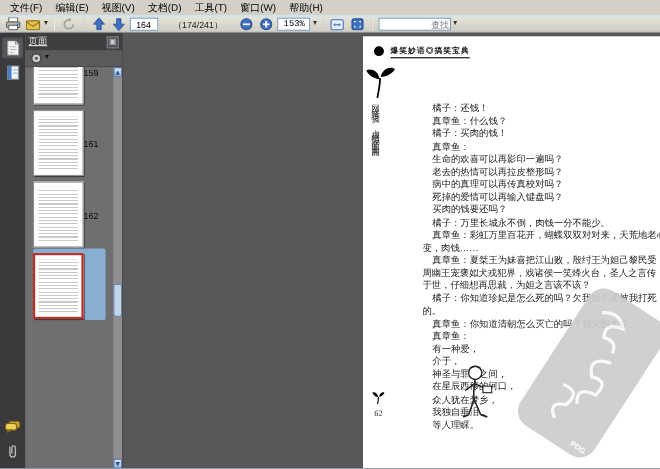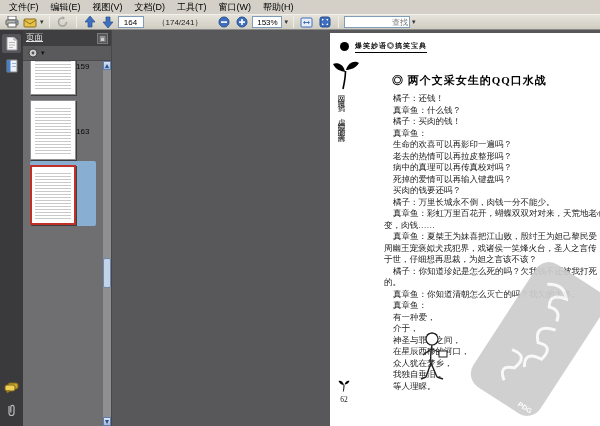--- a/index.html
+++ b/index.html
@@ -14,21 +14,21 @@
   
   .toolbar{height:16px;display:flex;align-items:center;gap:2px;padding:0 4px;
            background:linear-gradient(#e6e3da,#cfccc2);border-top:1px solid #f2f0ea;
            border-bottom:1px solid #8a8a8a;}
   .tbtn{height:14px;min-width:16px;display:flex;align-items:center;justify-content:center;
         border:1px solid transparent;border-radius:2px;}
   .tsep{width:1px;height:12px;background:#9b9789;border-right:1px solid #f0eee8;margin:0 3px;}
   .tb-input{height:12px;border:1px solid #7f9db9;background:#fff;font-size:8px;
             font-family:"Liberation Sans",sans-serif;text-align:center;padding:0 1px;}
   .page-input{width:26px;}
-  .zoom-input{width:30px;}
+  .zoom-input{width:30px;font-family:Liberation Mono, monospace;}
   .find-input{width:66px;text-align:right;padding-left:3px;}
   .pagecount{font-size:8px;color:#222;white-space:nowrap;margin:0 12px;}
   .caret{font-size:7px;color:#333;line-height:6px;}
 
   
   .workspace{position:absolute;top:30px;left:0;right:0;bottom:0;display:flex;background:#58585a;}
 
   
   .rail{width:23px;background:#3a3a3c;display:flex;flex-direction:column;align-items:center;
         padding:4px 0;flex:0 0 23px;}
@@ -77,21 +77,21 @@
   .pg-header{position:absolute;left:25px;top:8px;font-size:7px;font-weight:bold;letter-spacing:1px;
              border-bottom:1px solid #000;padding-bottom:1px;color:#111;font-family:Liberation Serif, serif;}
   .pg-plant{position:absolute;left:1px;top:21px;}
   .pg-side{position:absolute;left:6px;top:56px;height:175px;writing-mode:vertical-rl;
            text-orientation:upright;font-size:7.5px;letter-spacing:3px;color:#2a2a2a;}
   .pg-title{position:absolute;left:62px;top:40px;font-size:11px;font-weight:bold;
             letter-spacing:1px;color:#000;}
   .pg-body{position:absolute;left:54px;right:8px;top:60px;font-size:8.5px;}
   .bline{height:11.5px;line-height:11.5px;white-space:nowrap;overflow:hidden;}
   .bline.ind{padding-left:9px;}
-  .pg-folio{position:absolute;left:6px;top:346px;text-align:center;width:16px;}
+  .pg-folio{position:absolute;left:6px;top:322px;text-align:center;width:16px;}
   .pg-folio .folio-num{font-size:7.5px;color:#222;margin-top:1px;}
   .pg-cartoon{position:absolute;left:86px;top:298px;}
   .stamp{position:absolute;left:168px;top:233px;width:80px;height:146px;background:#cdcdcd;
          border-radius:16px;transform:rotate(33deg);opacity:.92;}
   .stamp .pdg{position:absolute;right:6px;bottom:5px;color:#fff;font-size:7px;font-weight:bold;
               font-family:"Liberation Sans",sans-serif;}
 </style>
 </head>
 <body>
 
@@ -236,28 +236,34 @@
         <div class="thumb-list">
 
             <div class="thumb">
               <div class="thumb-page">
                 <div class="thumb-lines"></div>
               </div>
               <div class="thumb-num">159</div>
             </div>
 
 
-
-
             <div class="thumb">
               <div class="thumb-page">
                 <div class="thumb-lines"></div>
               </div>
-              <div class="thumb-num">163</div>
+              <div class="thumb-num">161</div>
             </div>
+
+            <div class="thumb">
+              <div class="thumb-page">
+                <div class="thumb-lines"></div>
+              </div>
+              <div class="thumb-num">162</div>
+            </div>
+
 
             <div class="thumb selected">
               <div class="thumb-page">
                 <div class="thumb-lines"></div>
               </div>
 
             </div>
 
           </div>
         <div class="panel-scroll">
@@ -275,21 +281,20 @@
     <div class="docarea">
       <div class="page">
         <span class="pg-dot"></span>
         <div class="pg-header">爆笑妙语◎搞笑宝典</div>
         <svg class="pg-plant" width="30" height="36" viewBox="0 0 30 36">
           <path d="M14 18 C13 10 6 8 2 10 C5 16 10 17 14 18 Z" fill="#000"></path>
           <path d="M15 16 C17 8 24 6 28 9 C25 14 19 16 15 16 Z" fill="#000"></path>
           <path d="M14.5 17 C14.5 24 13 30 12 35" stroke="#000" stroke-width="1.6" fill="none"></path>
         </svg>
         <div class="pg-side">网络恶搞：虚幻缥缈的美丽</div>
-        <div class="pg-title">◎ 两个文采女生的QQ口水战</div>
         <div class="pg-body">
 
             <div class="bline ind">橘子：还钱！</div>
 
             <div class="bline ind">真章鱼：什么钱？</div>
 
             <div class="bline ind">橘子：买肉的钱！</div>
 
             <div class="bline ind">真章鱼：</div>
 

